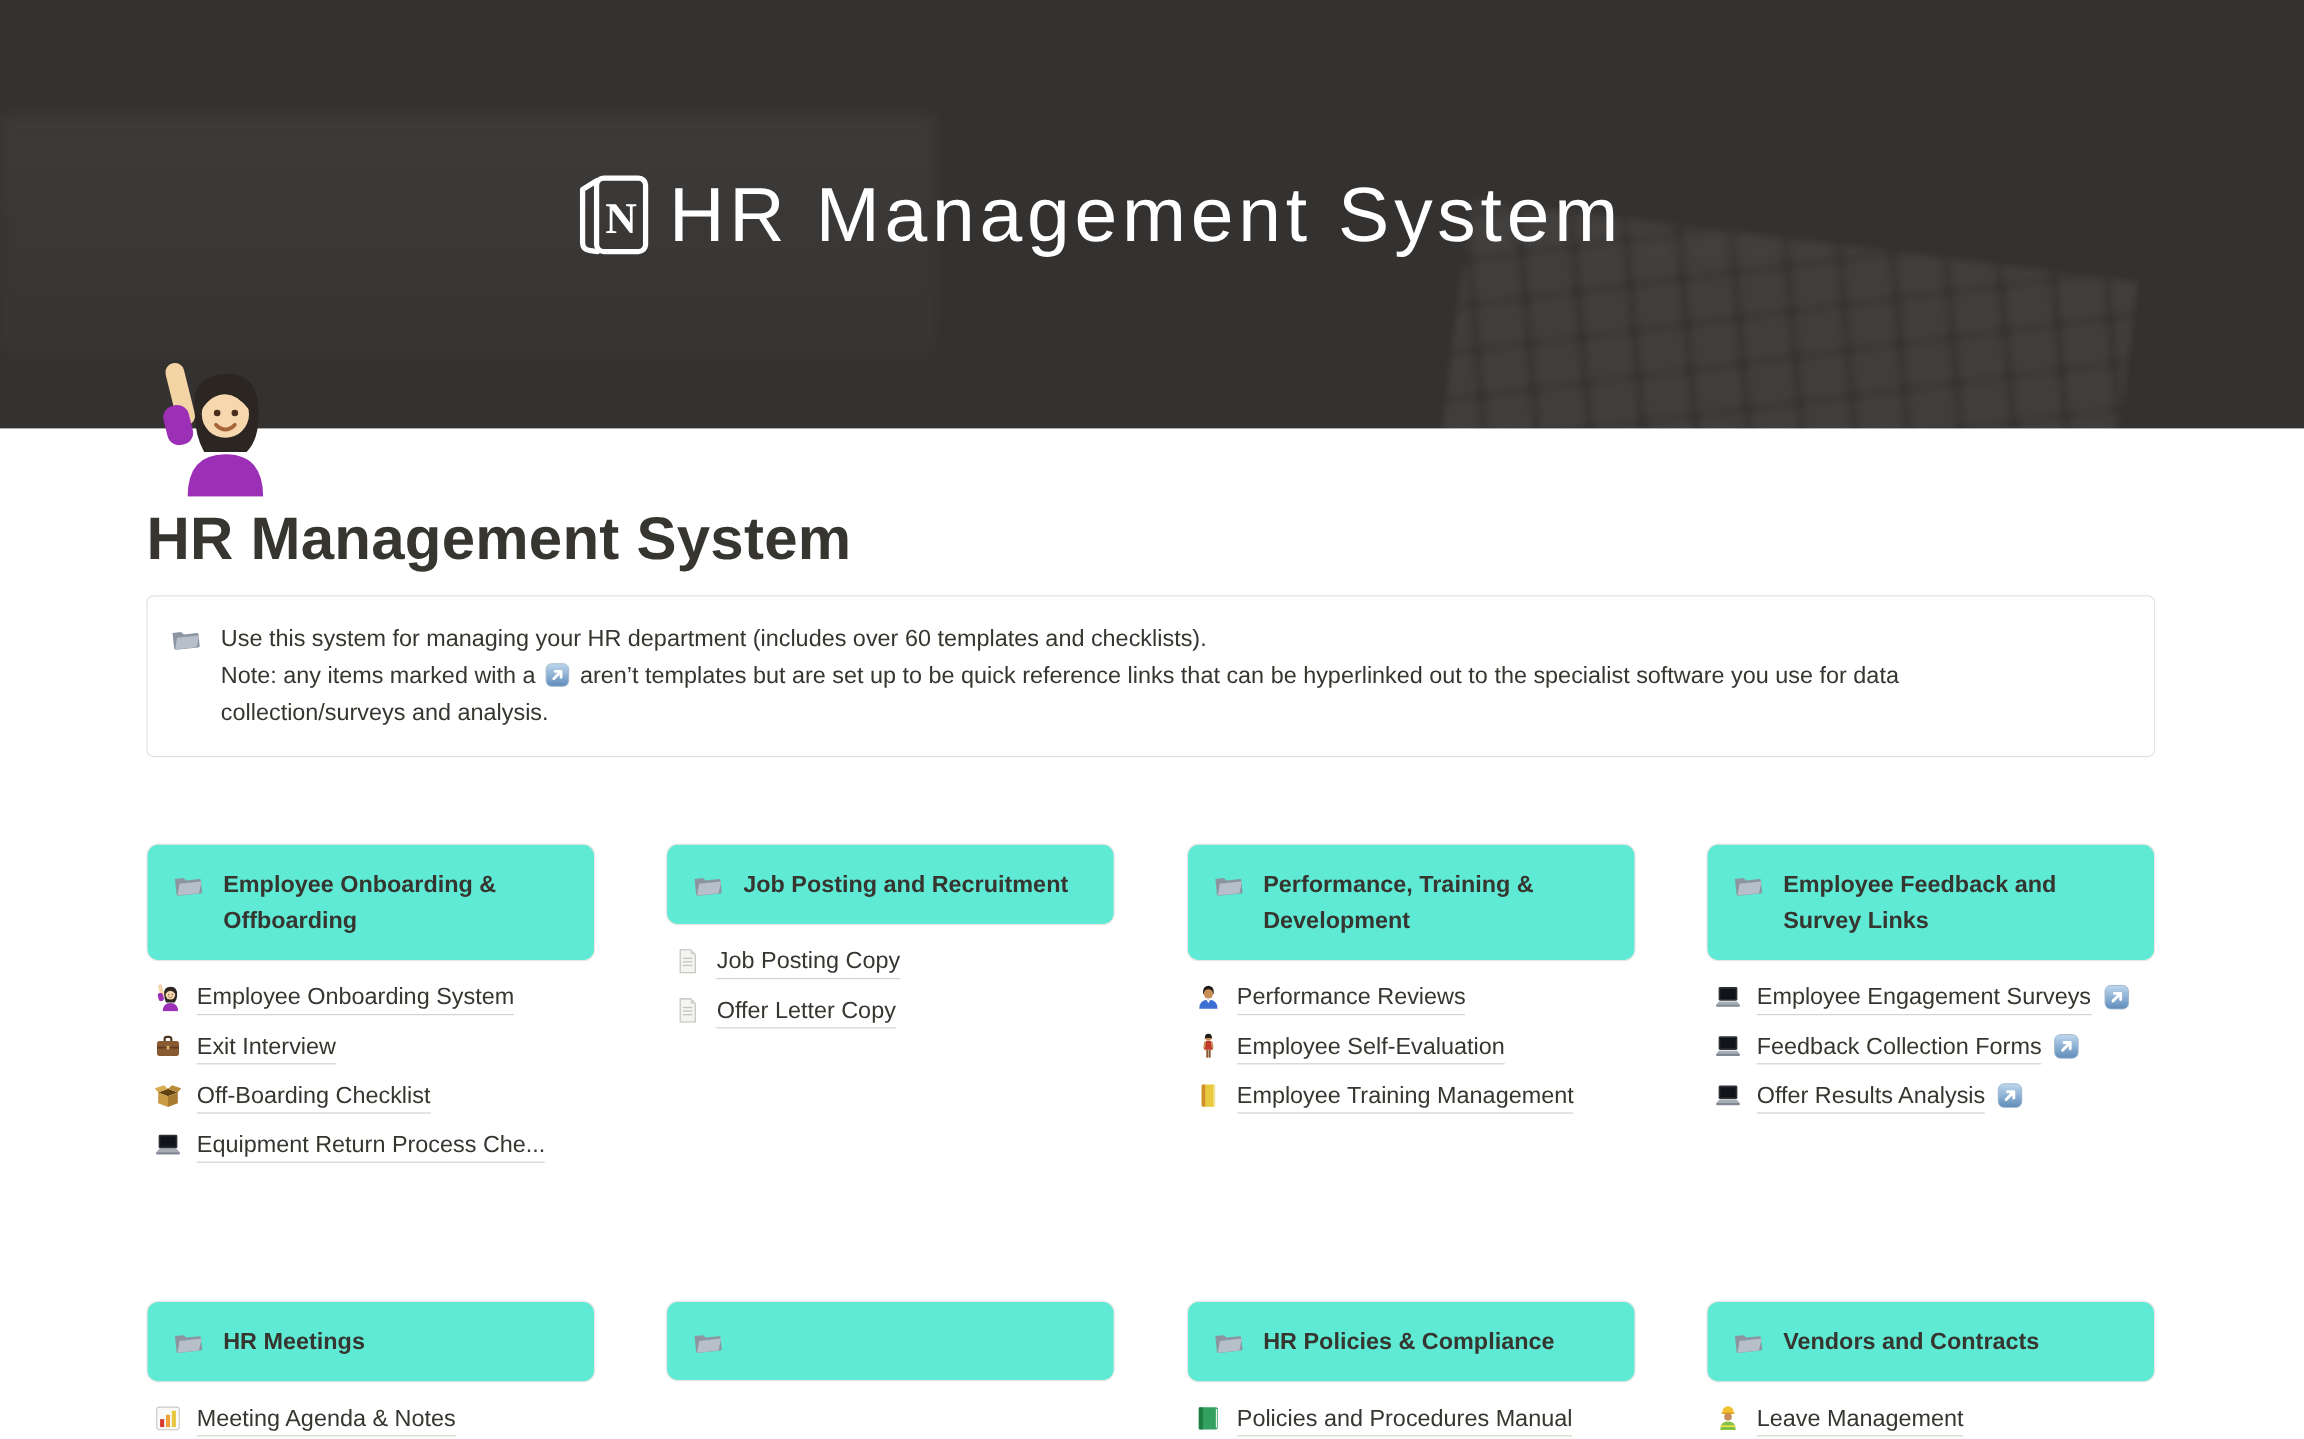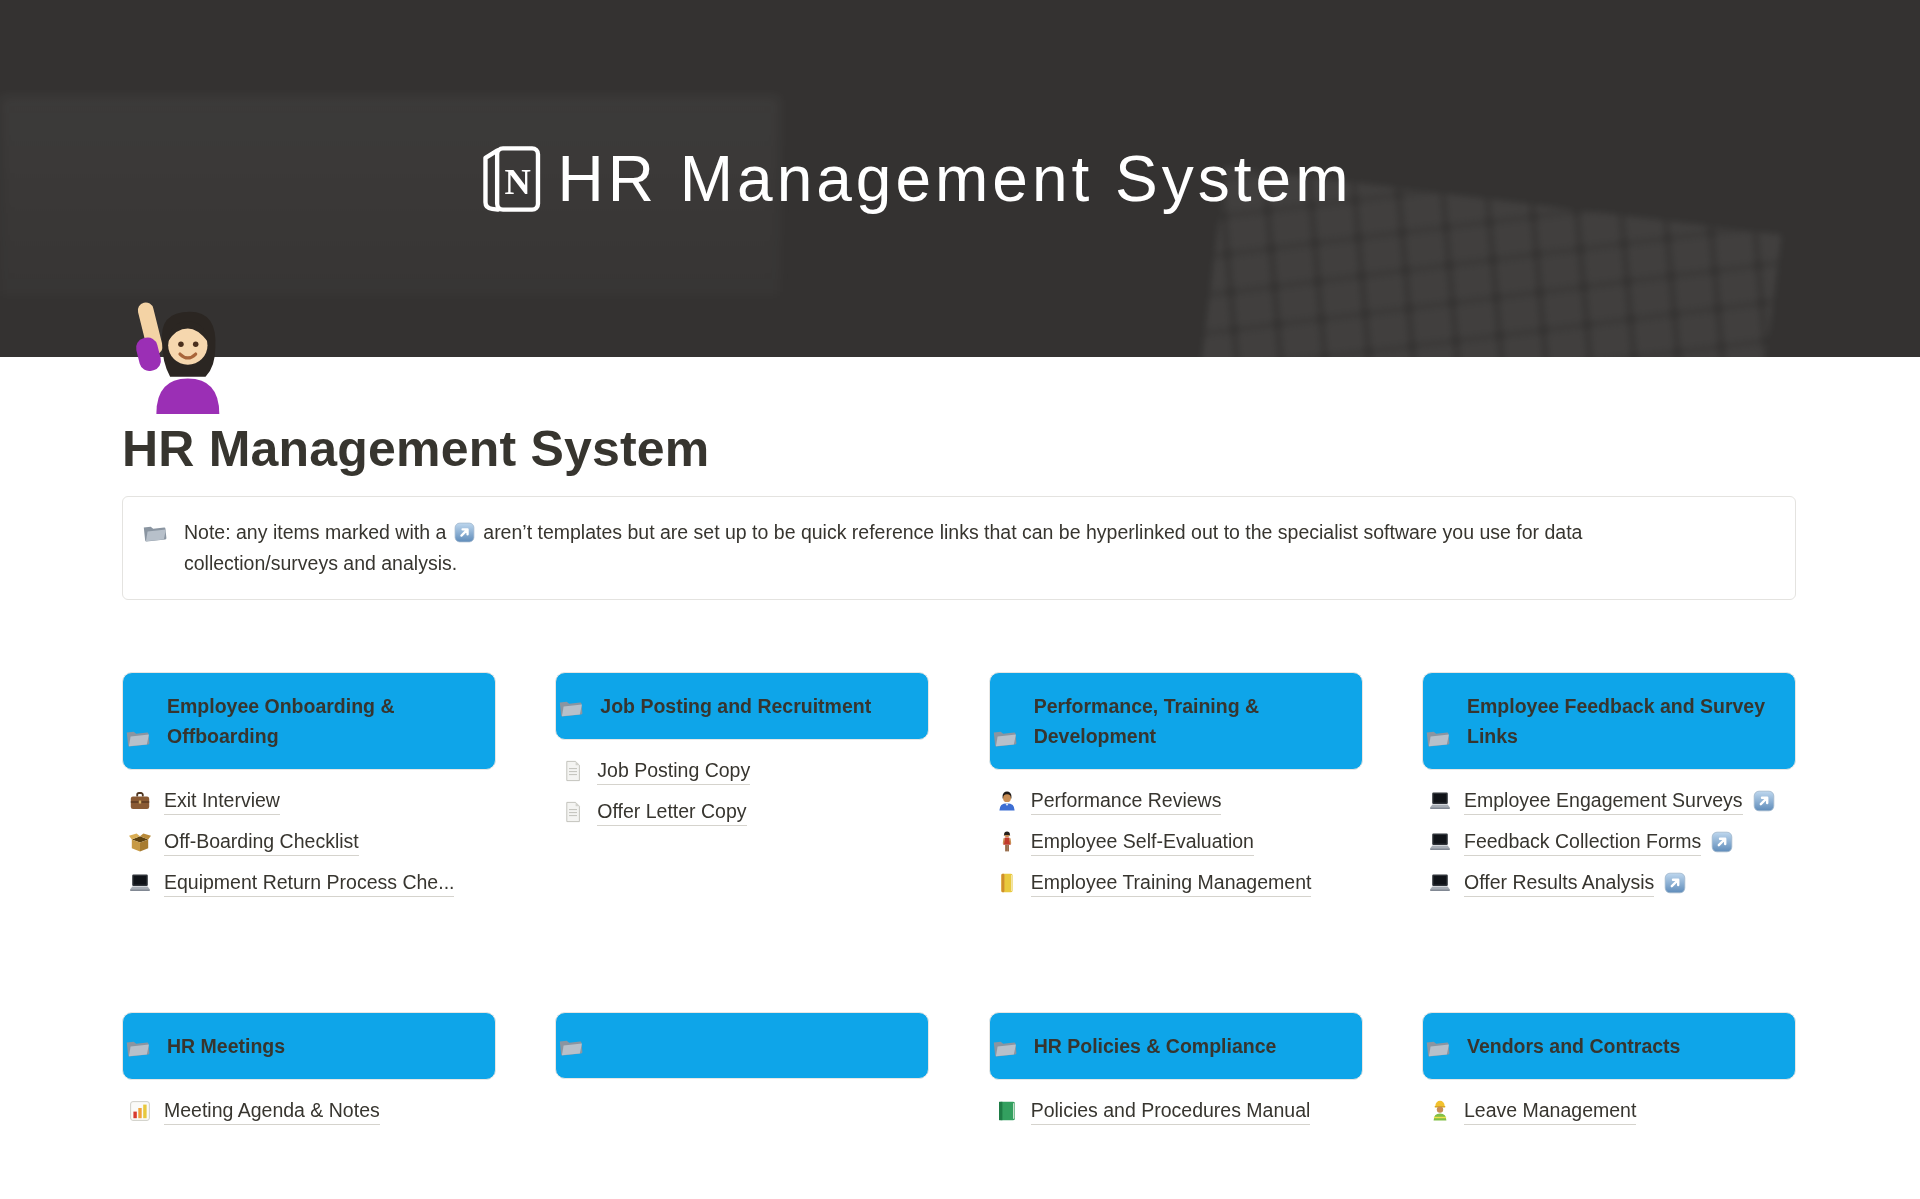--- a/index.html
+++ b/index.html
@@ -46,22 +46,22 @@
   .callout-ic{width:27px;height:27px;flex:0 0 auto;margin-top:2px;}
   .callout-text{font-size:19.5px;line-height:31px;color:#37352f;}
   .inline-arrow{width:23px;height:23px;vertical-align:-5px;margin:0 7px;}
   
   .grid{
     margin-top:72px;display:grid;grid-template-columns:repeat(4,374px);
     justify-content:space-between;align-items:start;
   }
   .grid.row2{margin-top:109px;}
   .card-head{
-    border:1px solid #e8e7e4;border-radius:10px;background:#0ea5e9;
-    padding:18px 1px;display:flex;gap:16px;align-items:flex-end;box-sizing:border-box;
+    border:1px solid #e8e7e4;border-radius:10px;background:#5eead4;
+    padding:18px 20px;display:flex;gap:16px;align-items:flex-start;box-sizing:border-box;
   }
   .folder-ic{width:27px;height:27px;flex:0 0 auto;margin-top:2px;}
   .card-title{font-size:19.5px;line-height:30px;font-weight:700;color:#37352f;}
   .items{margin-top:10px;}
   .item{display:block;padding:8px 0;font-size:19.5px;line-height:25px;cursor:pointer;}
   .itm-ic{width:24px;height:24px;vertical-align:-6px;margin-left:6px;margin-right:12px;display:inline-block;}
   .arrow-ic{width:24px;height:24px;vertical-align:-6px;margin-left:9px;display:inline-block;}
   .lbl{
     font-weight:500;color:#37352f;border-bottom:1.5px solid #d5d3cd;padding-bottom:3px;
   }
@@ -208,40 +208,44 @@
 
 <div class="content">
 
   <h1 class="page-title">HR Management System</h1>
 
   <div class="callout">
     <svg class="callout-ic">
         <use href="#sym-folder"></use>
       </svg>
     <div class="callout-text">
+      <div>Use this system for managing your HR department (includes over 60 templates and checklists).</div>
       <div>
         <span>Note: any items marked with a</span><svg class="inline-arrow">
             <use href="#sym-arrow"></use>
           </svg><span>aren’t templates but are set up to be quick reference links that can be hyperlinked out to the specialist software you use for data</span>
         <div>collection/surveys and analysis.</div>
       </div>
     </div>
   </div>
 
   <div class="grid">
 
     <div class="col">
       <div class="card-head">
         <svg class="folder-ic">
             <use href="#sym-folder"></use>
           </svg>
         <div class="card-title">Employee Onboarding &amp; Offboarding</div>
       </div>
       <div class="items">
         <div class="item"><svg class="itm-ic">
+              <use href="#sym-hand"></use>
+            </svg><span class="lbl">Employee Onboarding System</span></div>
+        <div class="item"><svg class="itm-ic">
               <use href="#sym-briefcase"></use>
             </svg><span class="lbl">Exit Interview</span></div>
         <div class="item"><svg class="itm-ic">
               <use href="#sym-box"></use>
             </svg><span class="lbl">Off-Boarding Checklist</span></div>
         <div class="item"><svg class="itm-ic">
               <use href="#sym-laptop"></use>
             </svg><span class="lbl">Equipment Return Process Che...</span></div>
       </div>
     </div>

